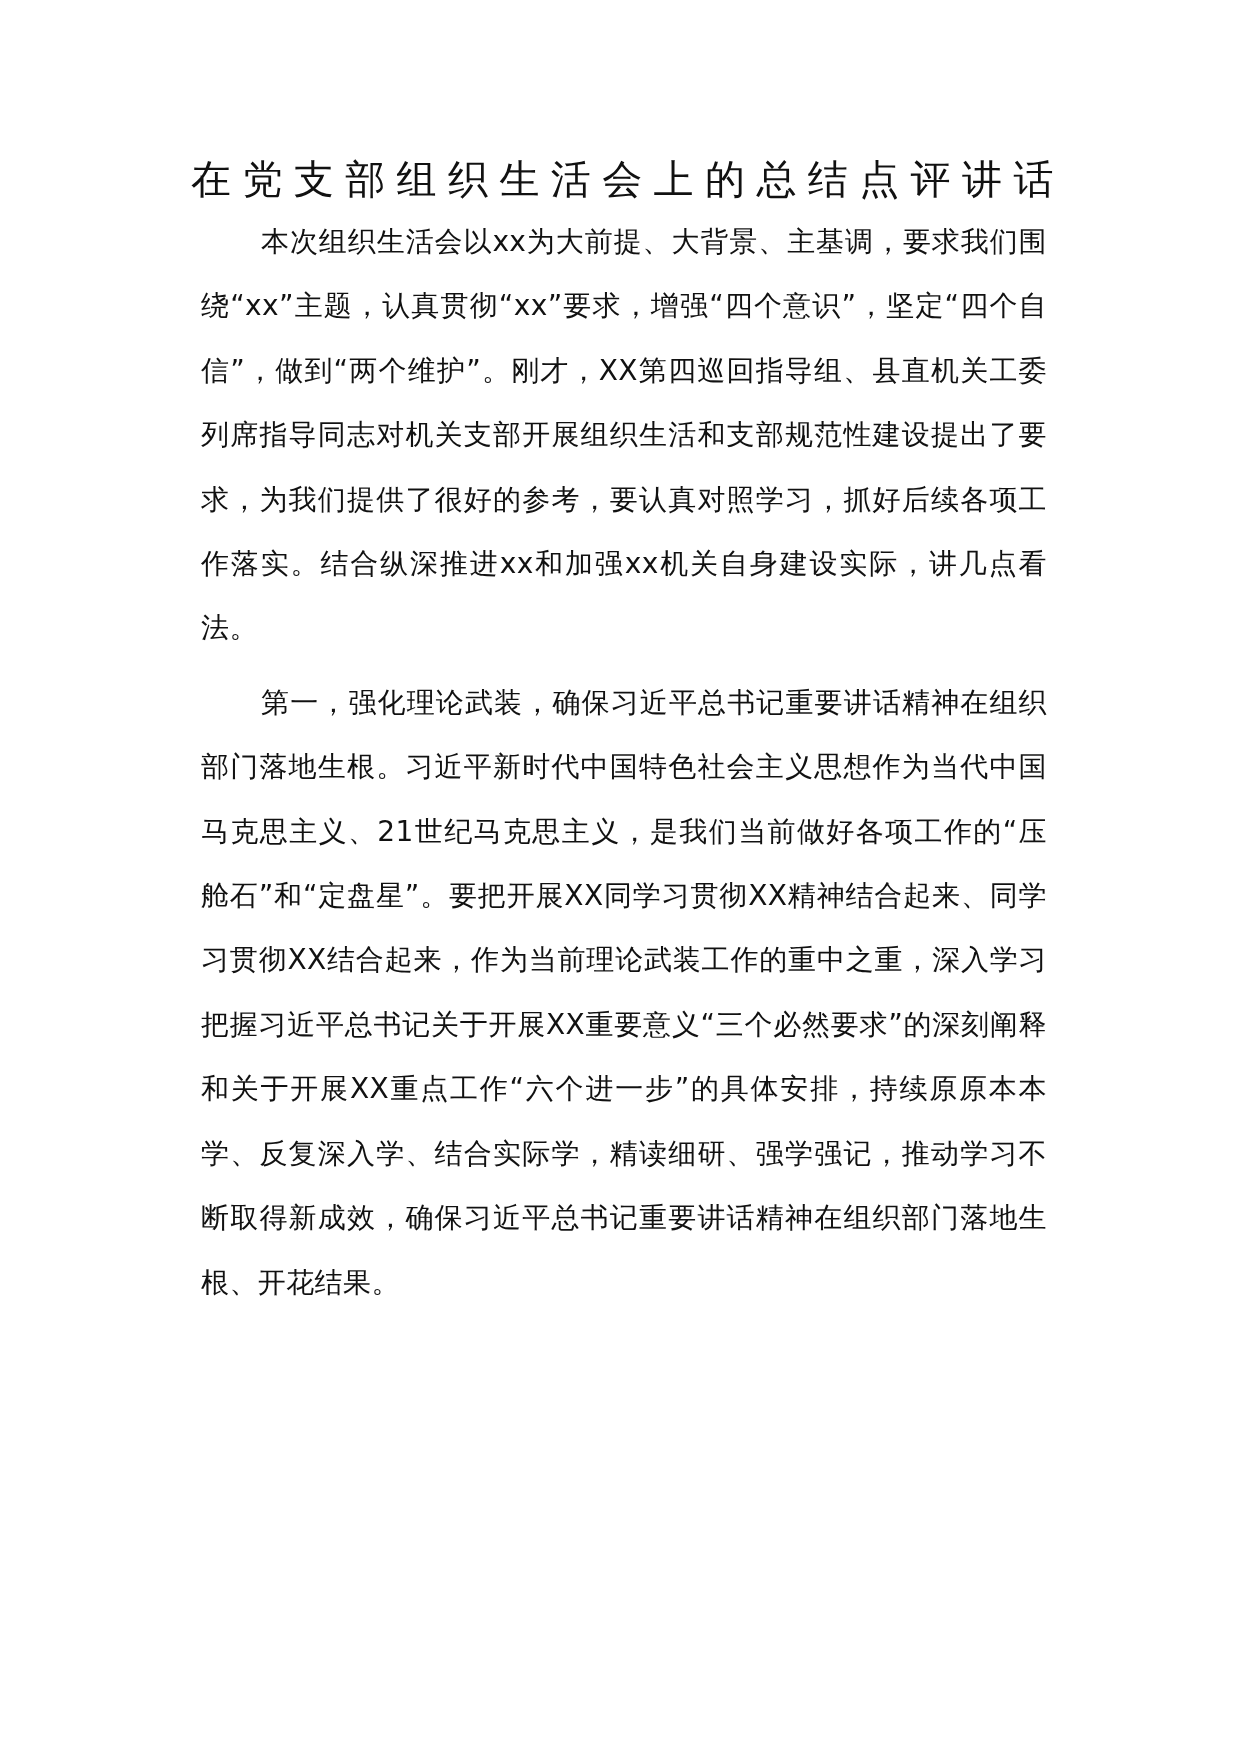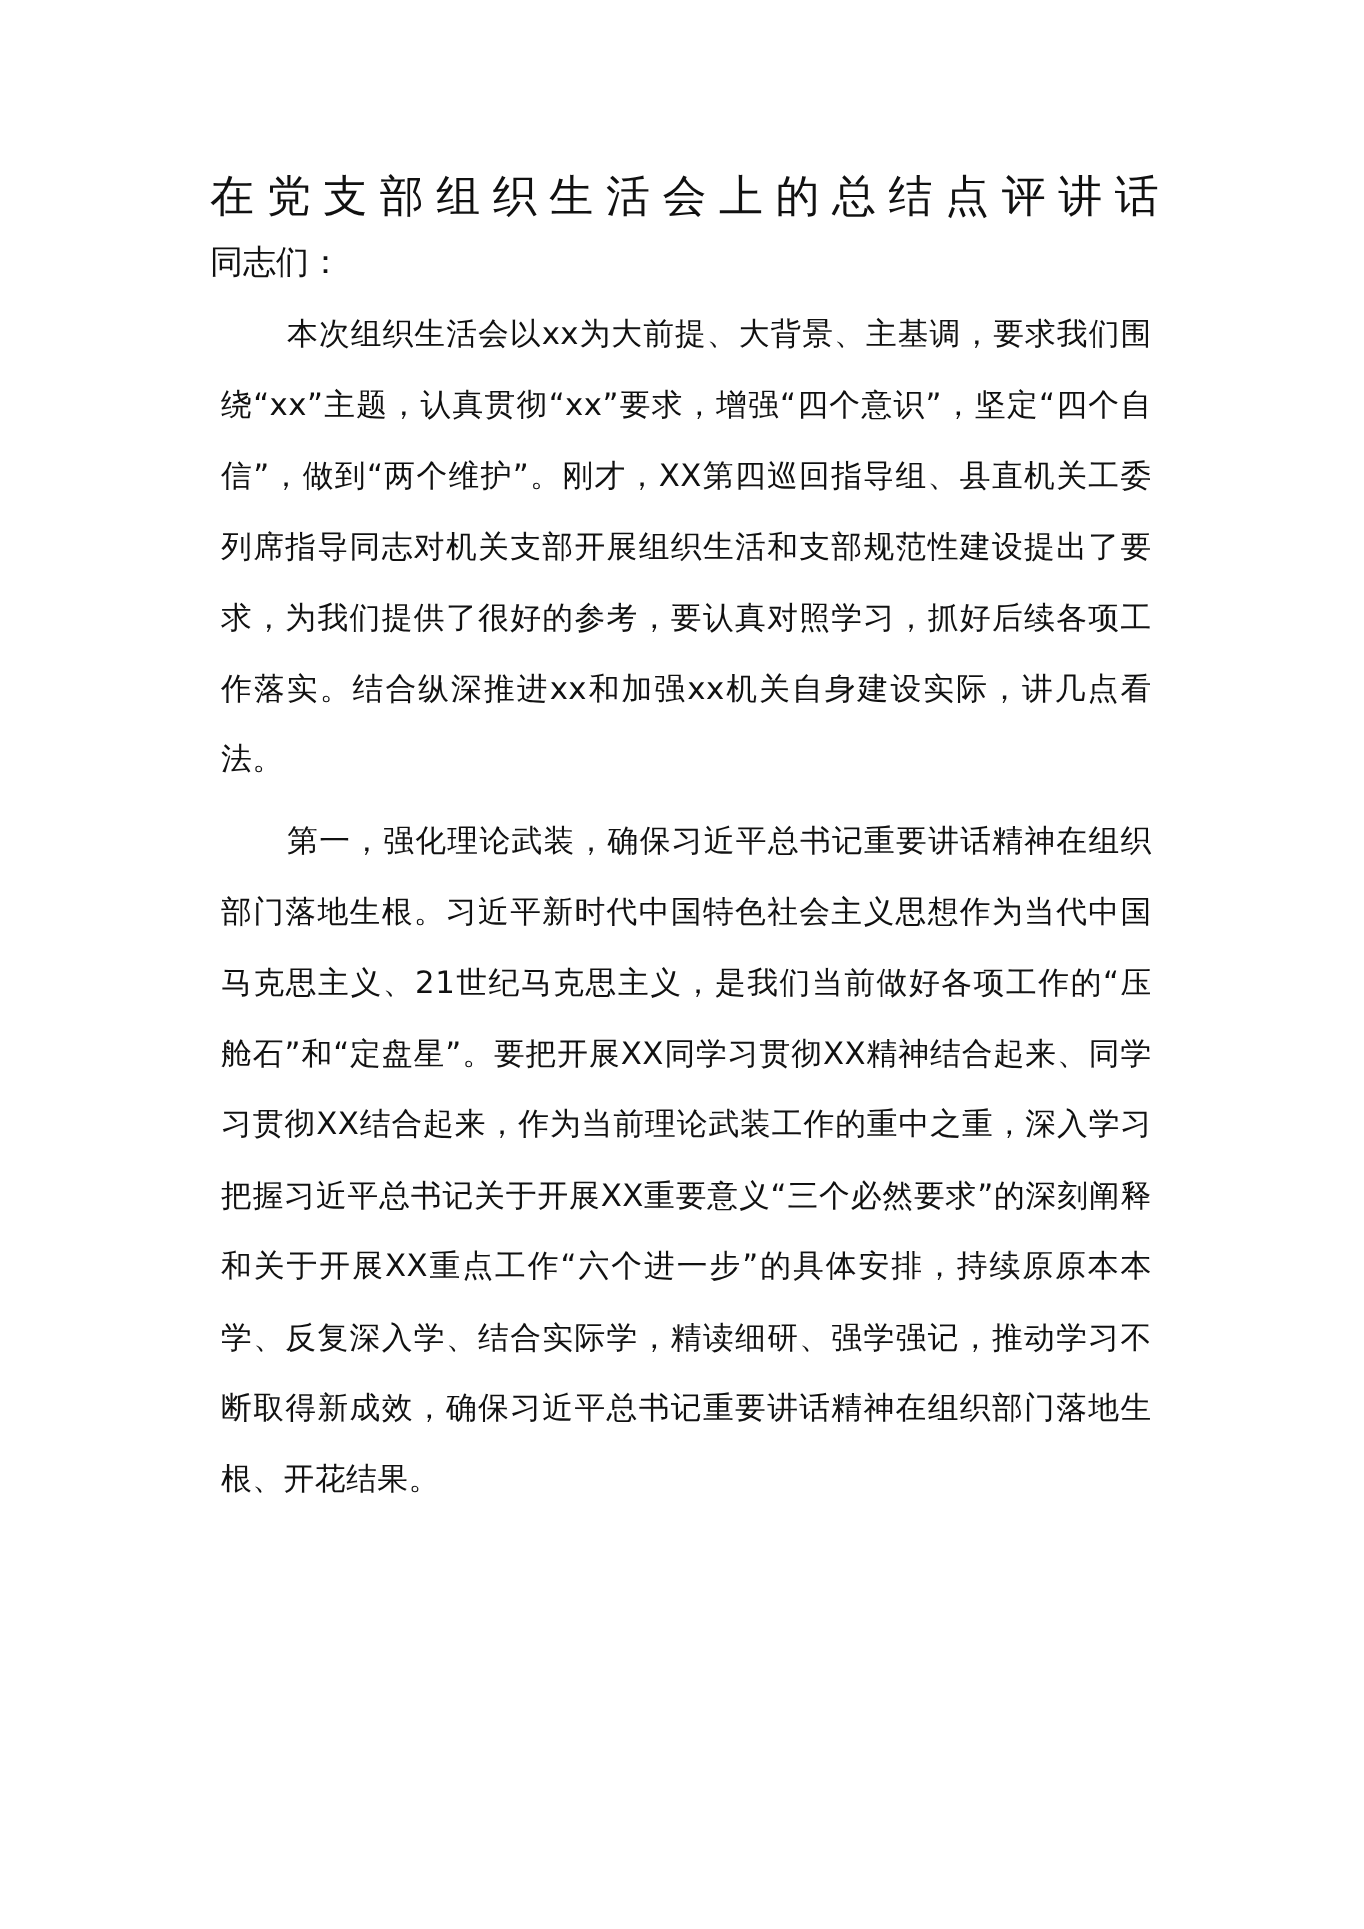--- a/index.html
+++ b/index.html
@@ -59,16 +59,15 @@
     }
     .lead {
       font-weight: normal;
     }
   </style>
 </head>
 <body>
 
 <div class="page">
   <h1 class="title">在党支部组织生活会上的总结点评讲话</h1>
-  <p class="salutation">同志们：</p>
   <p class="para first"><span class="lead"></span><span>本次组织生活会以xx为大前提、大背景、主基调，要求我们围绕“xx”主题，认真贯彻“xx”要求，增强“四个意识”，坚定“四个自信”，做到“两个维护”。刚才，XX第四巡回指导组、县直机关工委列席指导同志对机关支部开展组织生活和支部规范性建设提出了要求，为我们提供了很好的参考，要认真对照学习，抓好后续各项工作落实。结合纵深推进xx和加强xx机关自身建设实际，讲几点看法。</span></p>
   <p class="para second"><span class="lead">第一，强化理论武装，确保习近平总书记重要讲话精神在组织部门落地生根。</span><span>习近平新时代中国特色社会主义思想作为当代中国马克思主义、21世纪马克思主义，是我们当前做好各项工作的“压舱石”和“定盘星”。要把开展XX同学习贯彻XX精神结合起来、同学习贯彻XX结合起来，作为当前理论武装工作的重中之重，深入学习把握习近平总书记关于开展XX重要意义“三个必然要求”的深刻阐释和关于开展XX重点工作“六个进一步”的具体安排，持续原原本本学、反复深入学、结合实际学，精读细研、强学强记，推动学习不断取得新成效，确保习近平总书记重要讲话精神在组织部门落地生根、开花结果。</span></p>
 </div>
 
 </body></html>

